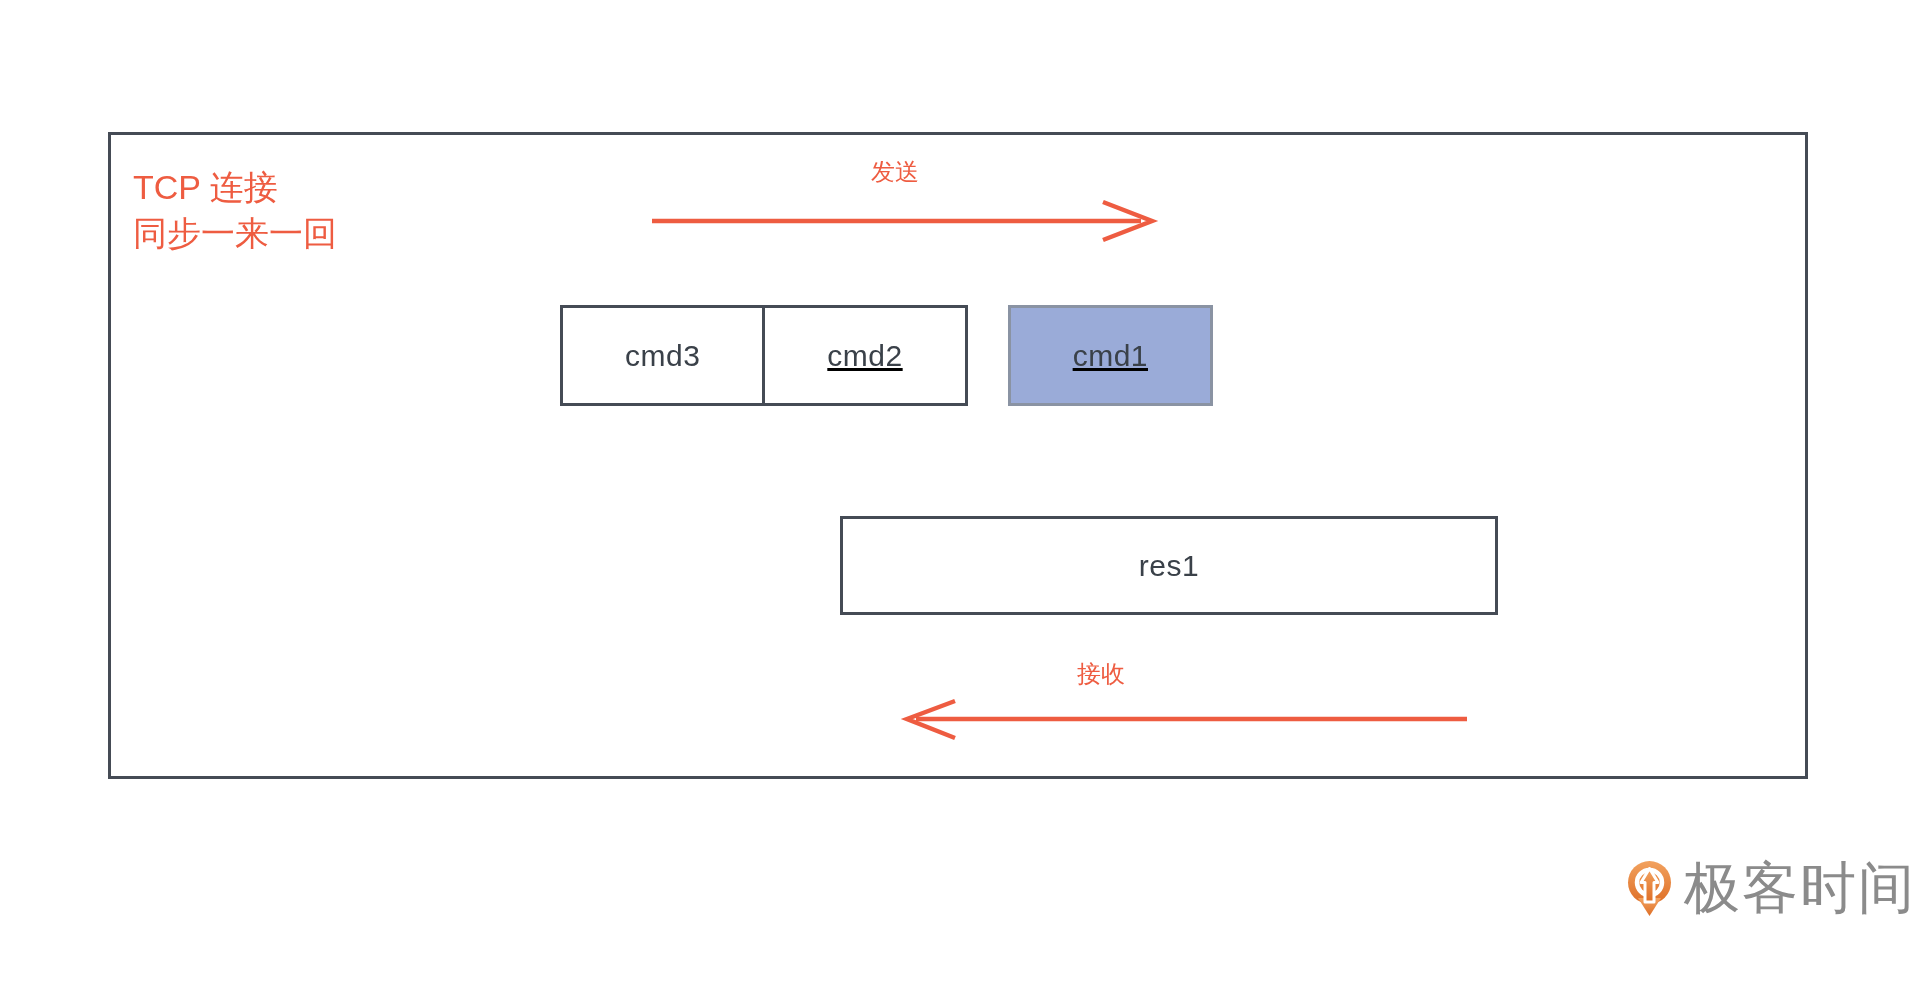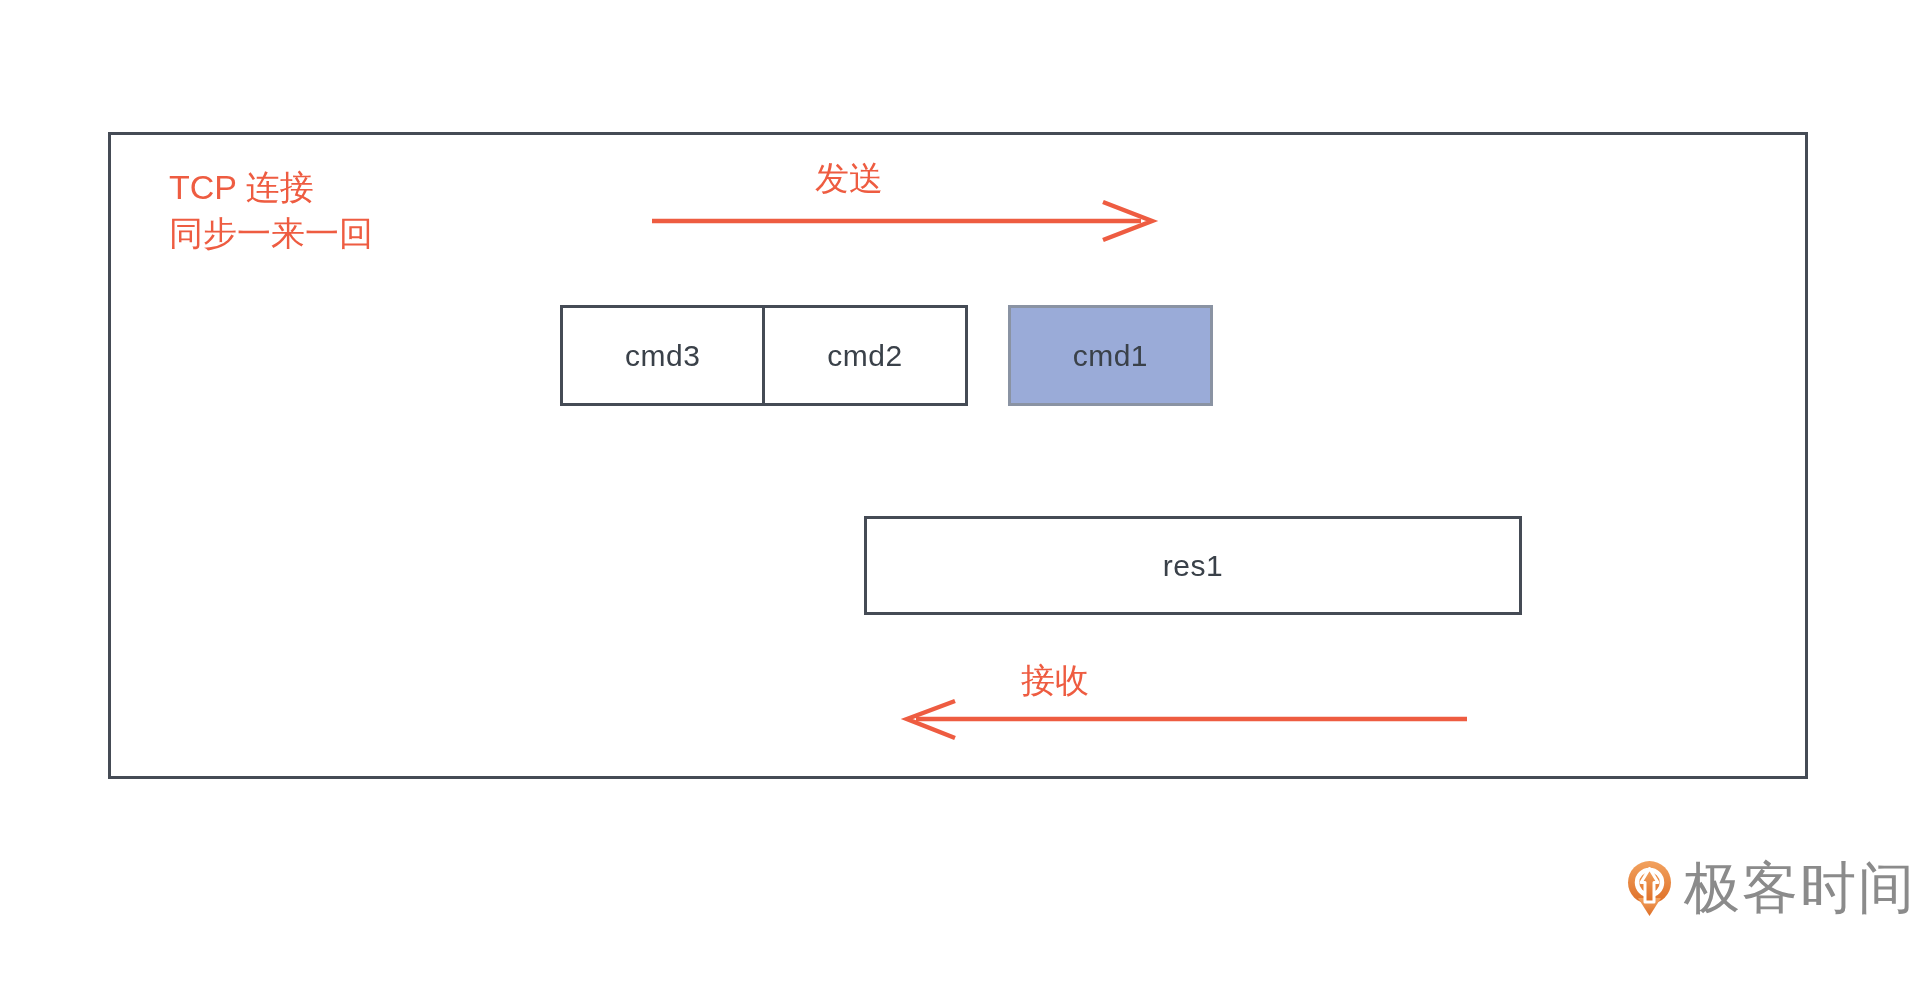--- a/index.html
+++ b/index.html
@@ -24,47 +24,46 @@
   .frame{
     position:absolute;left:108px;top:132px;width:1700px;height:647px;
     border:3px solid var(--box_border);background:transparent;
   }
 
   
   .annotation{
     position:absolute;left:133px;top:164px;
     color:var(--accent_orange);font-size:34px;line-height:46px;
     white-space:nowrap;
-    margin-left:36px;
   }
 
   
   .arrow-label{
-    position:absolute;color:var(--accent_orange);font-size:34px;
-    width:160px;white-space:nowrap;
+    position:absolute;color:var(--accent_orange);font-size:24px;
+    width:160px;text-align:center;white-space:nowrap;
   }
   .send-label{left:815px;top:156px;}
   .receive-label{left:1021px;top:658px;}
 
   
   .arrow-layer{position:absolute;left:0;top:0;width:1920px;height:998px;}
   .arrow-stroke{
     stroke:var(--accent_orange);fill:none;
     stroke-width:4.5px;stroke-linecap:butt;stroke-linejoin:miter;
   }
 
   
   .row{position:absolute;display:flex;}
   .cmd-row{left:560px;top:305px;width:653px;height:101px;}
-  .res-row{left:864px;top:516px;width:658px;height:99px;}
+  .res-row{left:840px;top:516px;width:658px;height:99px;}
   .cell{
     flex:1 1 0;display:flex;align-items:center;justify-content:center;
     background:#ffffff;border:3px solid var(--box_border);
   }
-  .cell + .cell{margin-left:-3px;}
+  .cell + .cell{margin-left:-3px;text-decoration:underline;}
   .cell.highlight{
     background:var(--highlight_blue);
     border-color:var(--highlight_border);
     z-index:2;
     margin-left:40px;
   }
   .cell-label{
     color:var(--text_dark);font-size:30px;letter-spacing:0.5px;
   }
 

